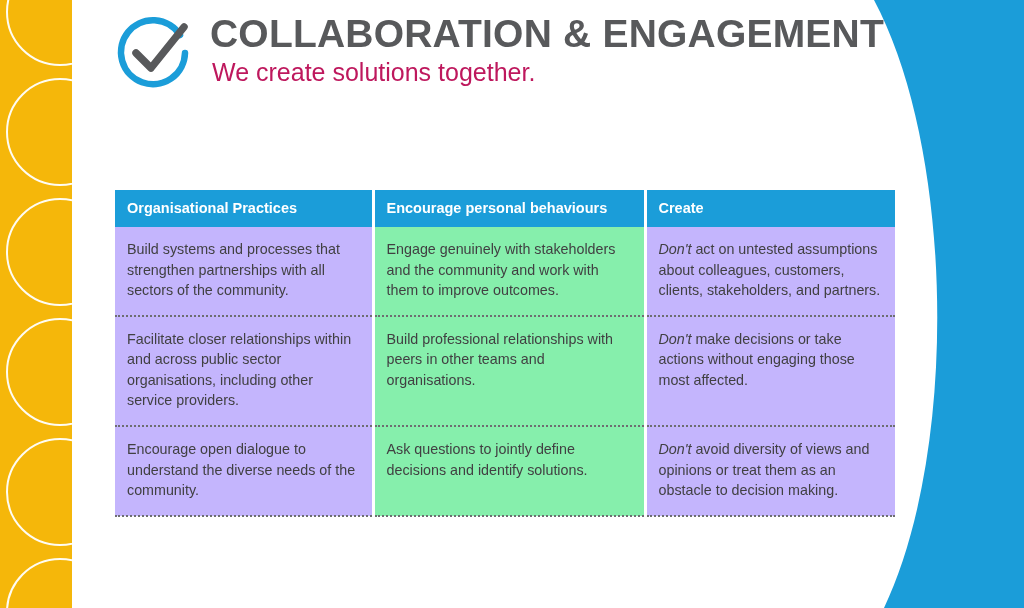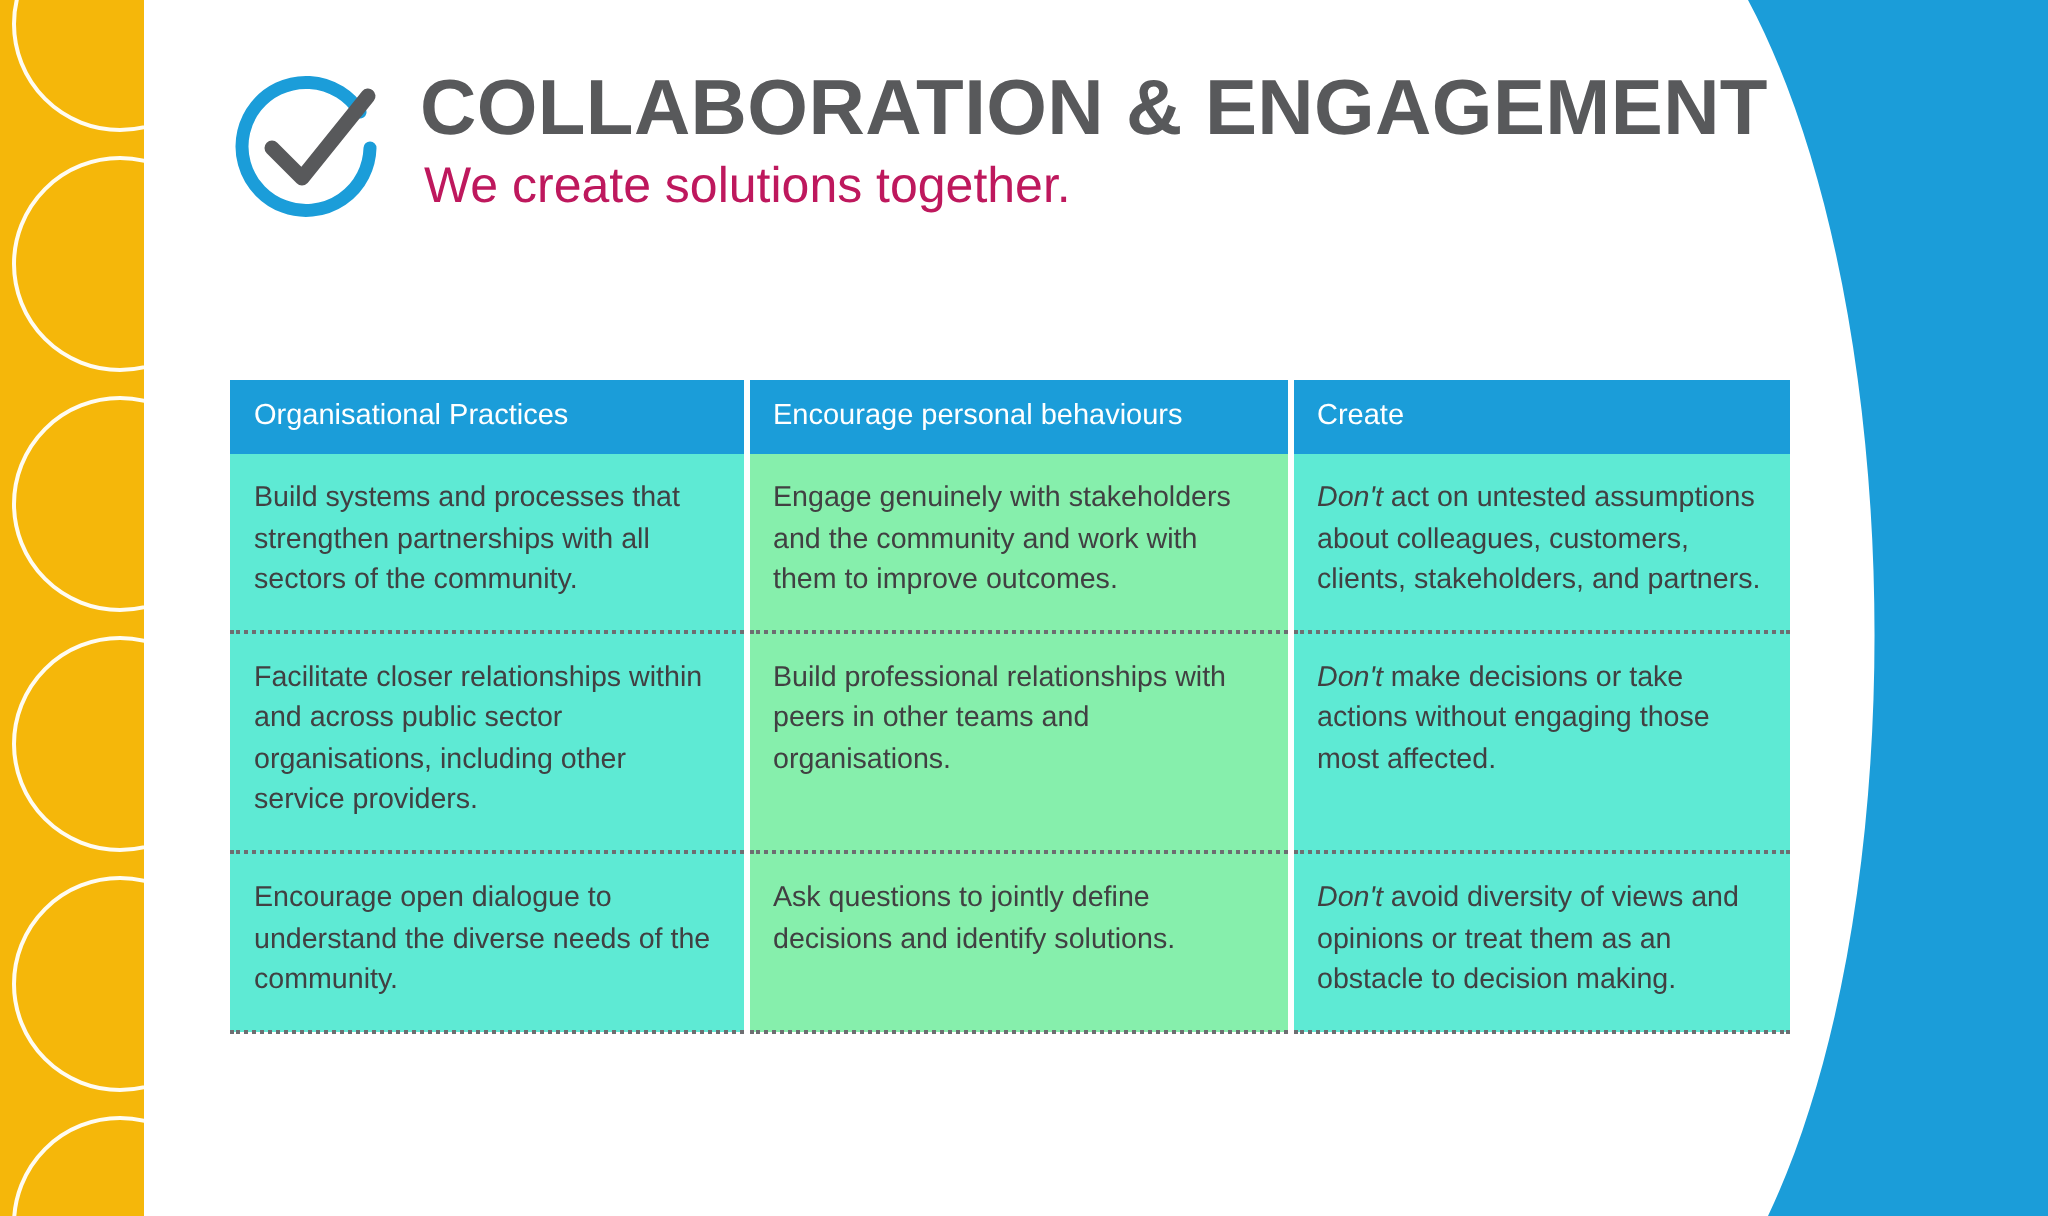--- a/index.html
+++ b/index.html
@@ -45,21 +45,21 @@
     height: 608px;
     overflow: hidden;
     pointer-events: none;
   }
   .right-swoosh svg { display:block; }
 
   
   .header {
     position: absolute;
     left: 110px;
-    top: 29px;
+    top: 8px;
     display: flex;
     align-items: flex-start;
   }
   .check-logo {
     width: 86px;
     height: 86px;
     flex: 0 0 86px;
     margin-right: 14px;
     margin-top: 2px;
   }
@@ -93,35 +93,35 @@
   table.matrix {
     border-collapse: collapse;
     width: 780px;
     table-layout: fixed;
   }
   table.matrix th {
     background: #1b9dd9;
     color: #ffffff;
     text-align: left;
     font-size: 14.5px;
-    font-weight: normal;
+    font-weight: bold;
     padding: 10px 12px 11px 12px;
     border-right: 3px solid #ffffff;
     vertical-align: middle;
   }
   table.matrix th:last-child { border-right: none; }
   table.matrix td {
     font-size: 14.3px;
     line-height: 1.44;
     color: #414042;
     padding: 12px 12px 14px 12px;
     vertical-align: top;
     border-bottom: 2px dotted #6d6e71;
     border-right: 3px solid #ffffff;
-    background: #5eead4;
+    background: #c4b5fd;
   }
   table.matrix td:last-child { border-right: none; }
   table.matrix td.tinted {
     background: #86efac;
   }
   .col1 { width: 258px; }
   .col2 { width: 272px; }
   .col3 { width: 250px; }
   .dont {
     font-style: italic;

